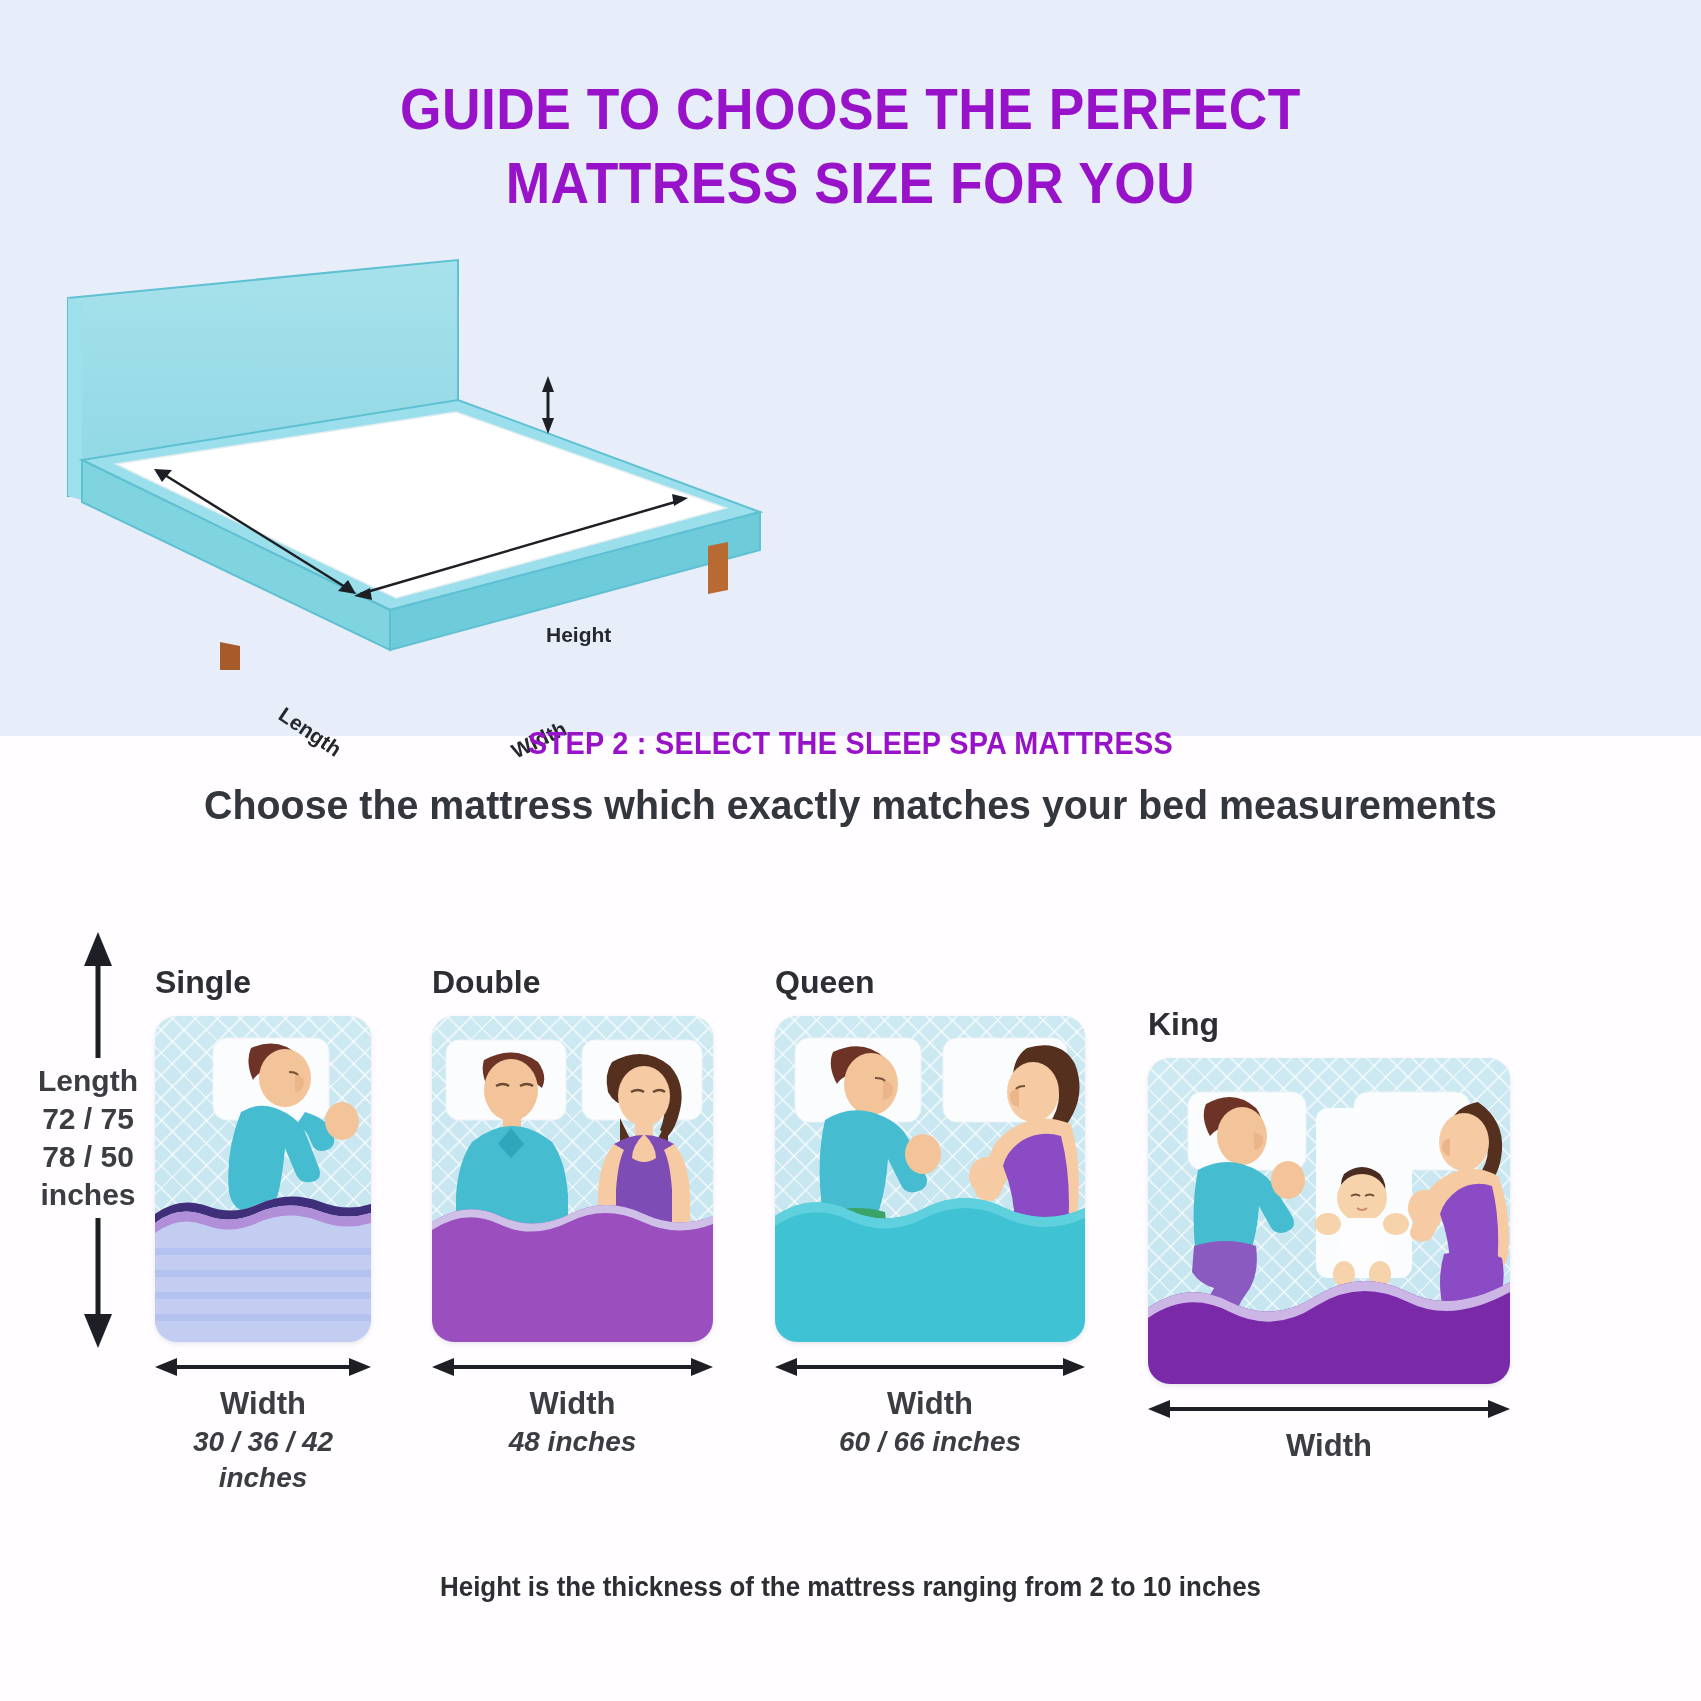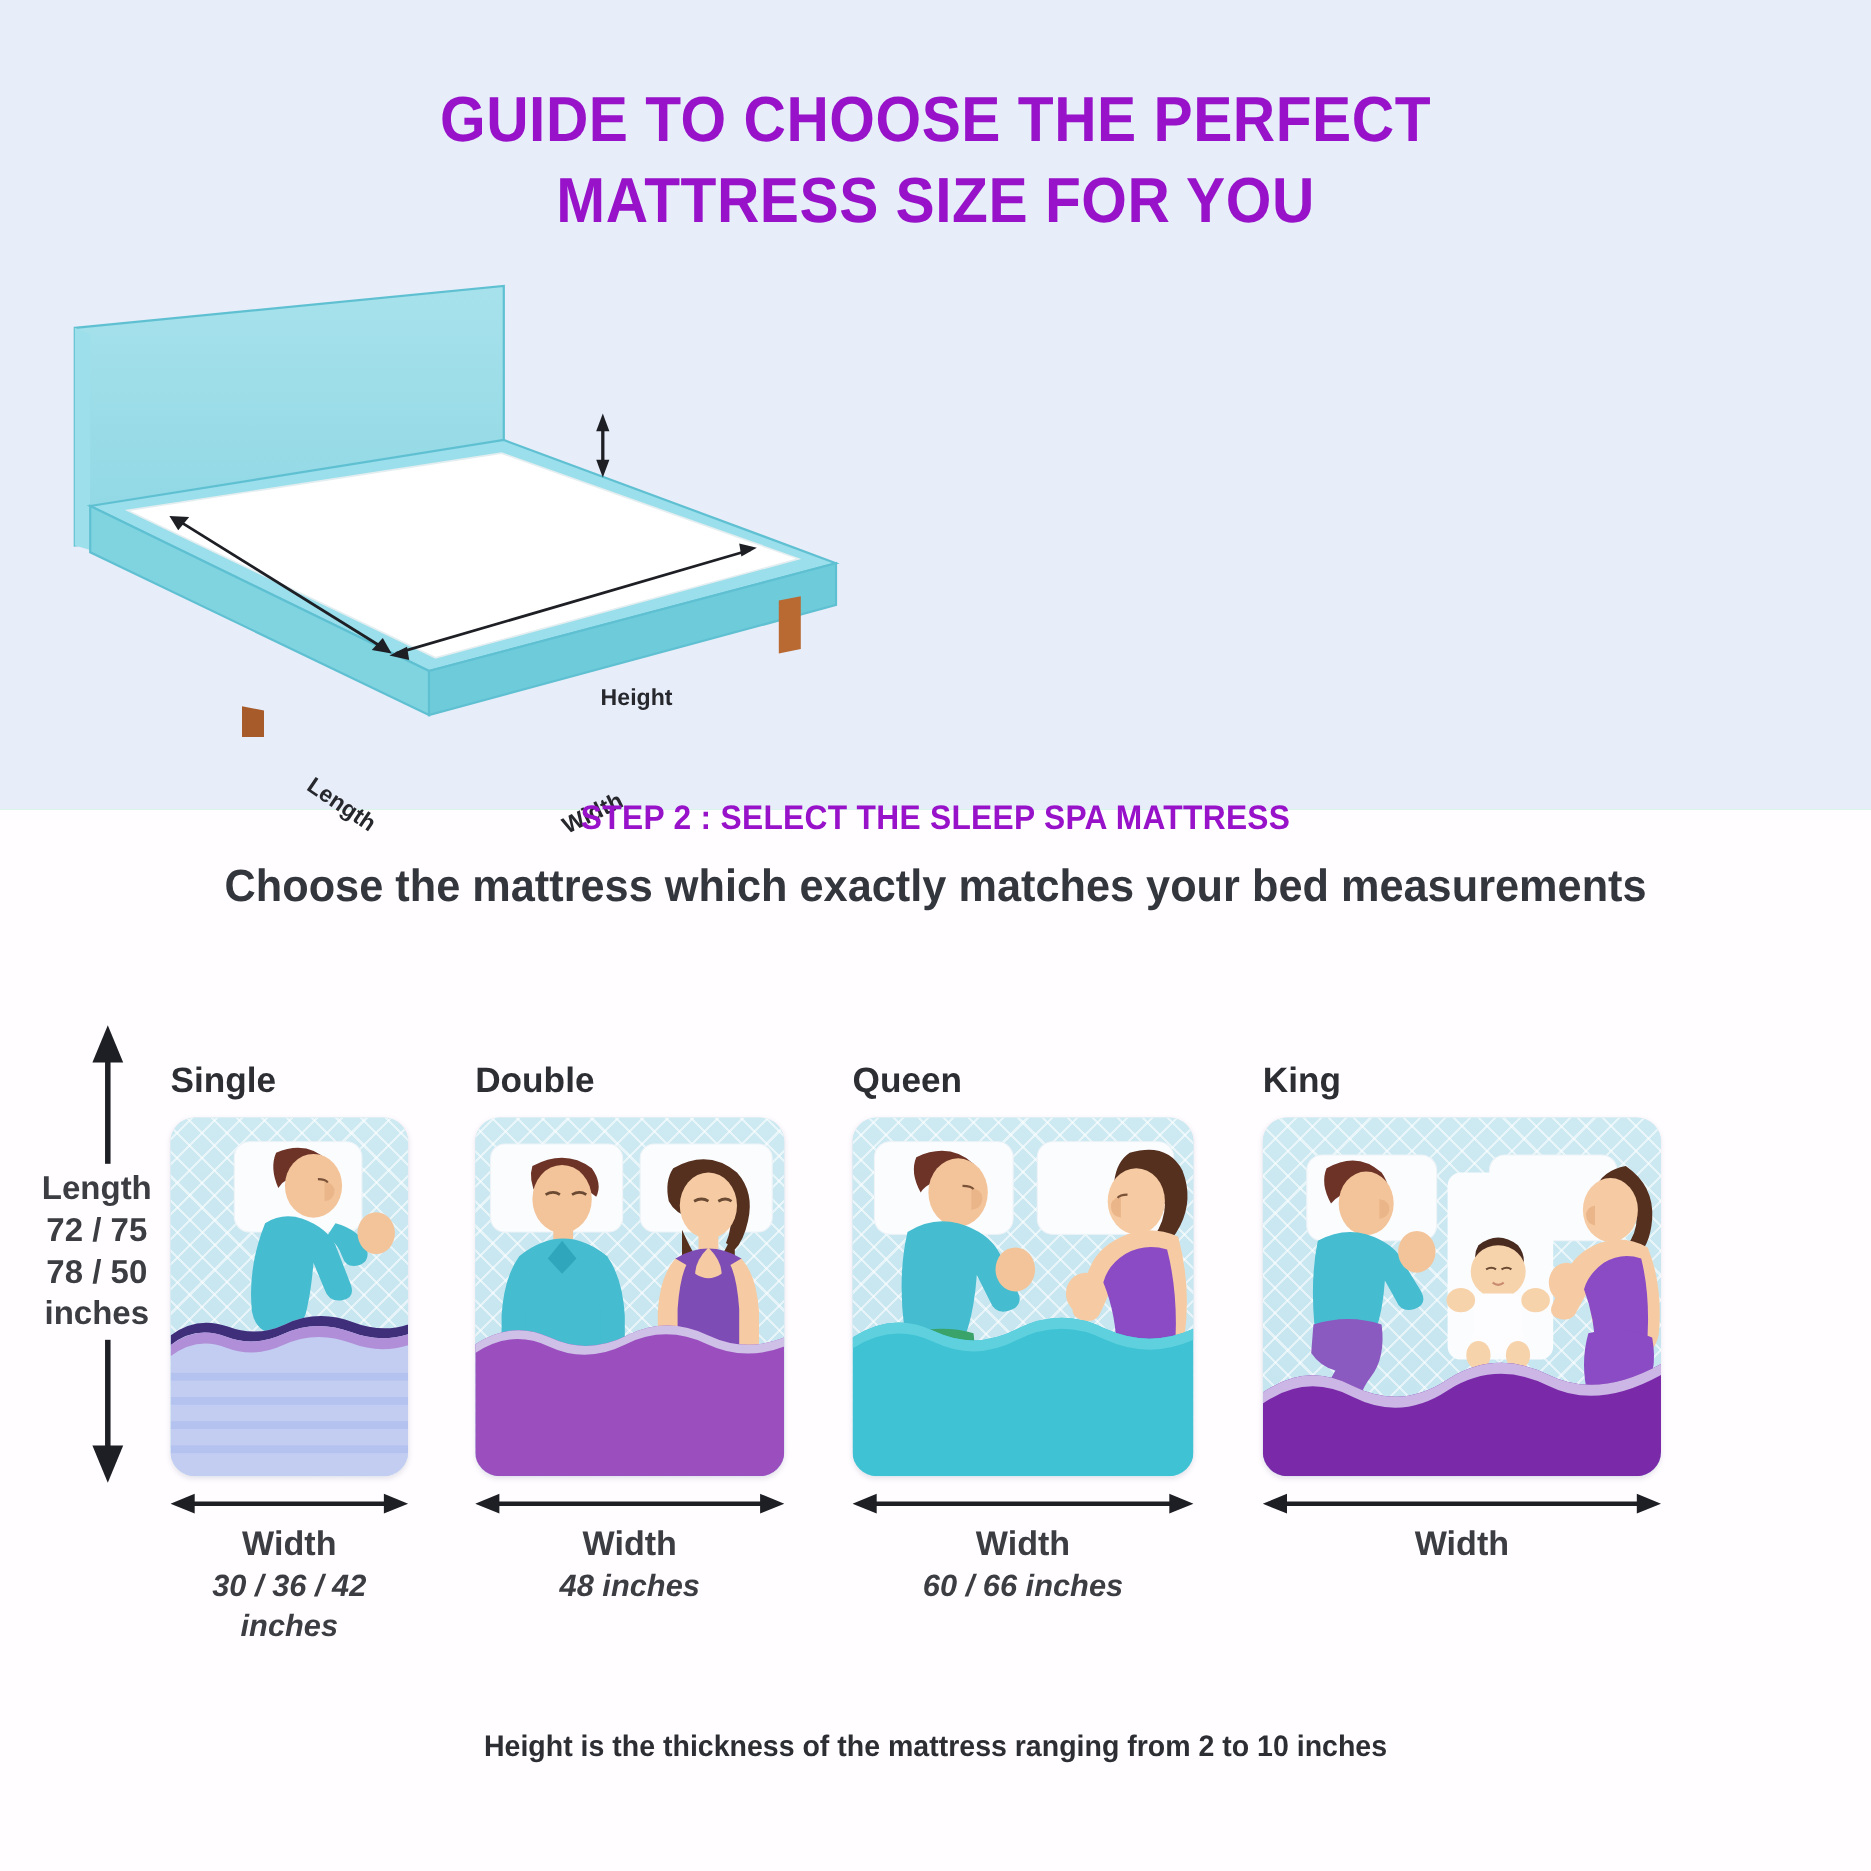--- a/index.html
+++ b/index.html
@@ -2,21 +2,21 @@
 <html><head>
 <meta charset="utf-8">
 <style>
   html,body{margin:0;padding:0;}
   body{
     width:1701px;height:1701px;
     font-family:"Liberation Sans", sans-serif;
     background:#ffffff;
     overflow:hidden;
   }
-  #page{position:relative;width:1701px;height:1701px;overflow:hidden;background:#86efac;}
+  #page{position:relative;width:1701px;height:1701px;overflow:hidden;background:#fdba74;}
 
   
   .top-band{
     position:absolute;left:0;top:0;width:1701px;height:736px;
     background:#e7edf9;
   }
   .bottom-band{
     position:absolute;left:0;top:736px;width:1701px;height:965px;
     background:#fffdff;
   }
@@ -343,21 +343,21 @@
           <polygon points="310,13 288,4 288,22" fill="#1d1f24"></polygon>
         </svg>
       </div>
       <div class="width-text">
         <span class="wt-label">Width</span>
         <span class="wt-val">60 / 66 inches</span>
       </div>
     </div>
   </div>
 
-  <div class="card" style="left:1148px;width:362px;">
+  <div class="card" style="left:1148px;width:362px;margin-top:42px;">
     <div class="card-name">King</div>
     <div class="mattress">
       <div class="quilt"></div>
       <svg viewBox="0 0 362 326" style="position:absolute;inset:0;width:100%;height:100%;">
 
         <rect x="40" y="34" width="118" height="78" rx="14" fill="#fbfcfe" stroke="#eef3f7"></rect>
         <rect x="206" y="34" width="116" height="78" rx="14" fill="#fbfcfe" stroke="#eef3f7"></rect>
 
         <path d="M58 46 q28 -16 50 4 q10 14 4 28 q-12 -16 -28 -12 q-16 4 -22 12 q-10 -18 -4 -32z" fill="#6d3327"></path>
         <ellipse cx="94" cy="78" rx="25" ry="29" fill="#f3c49a"></ellipse>

